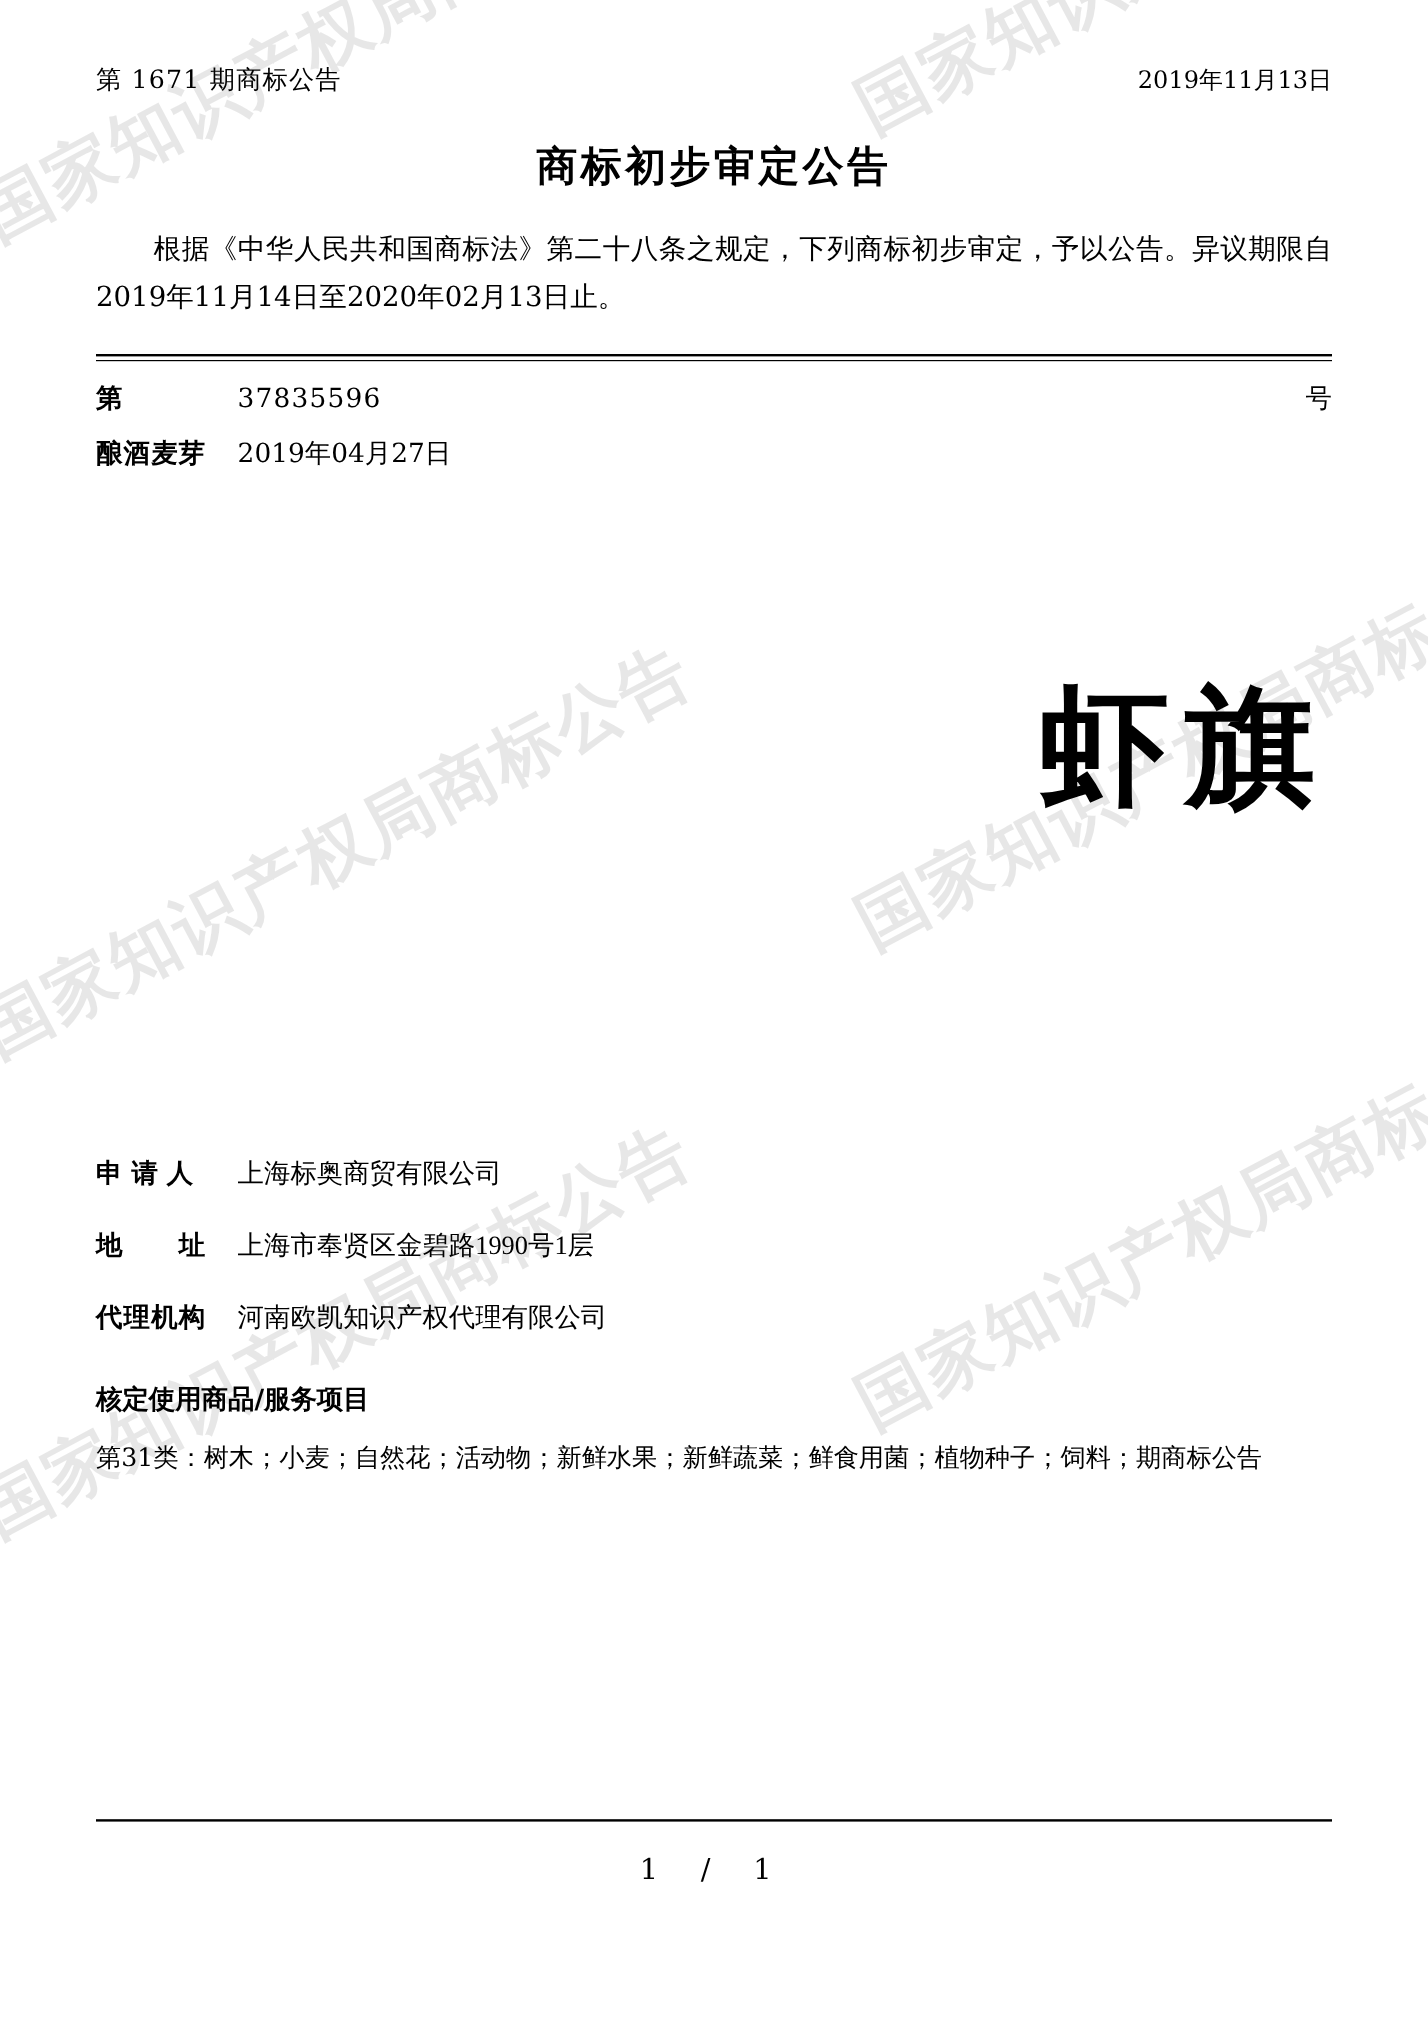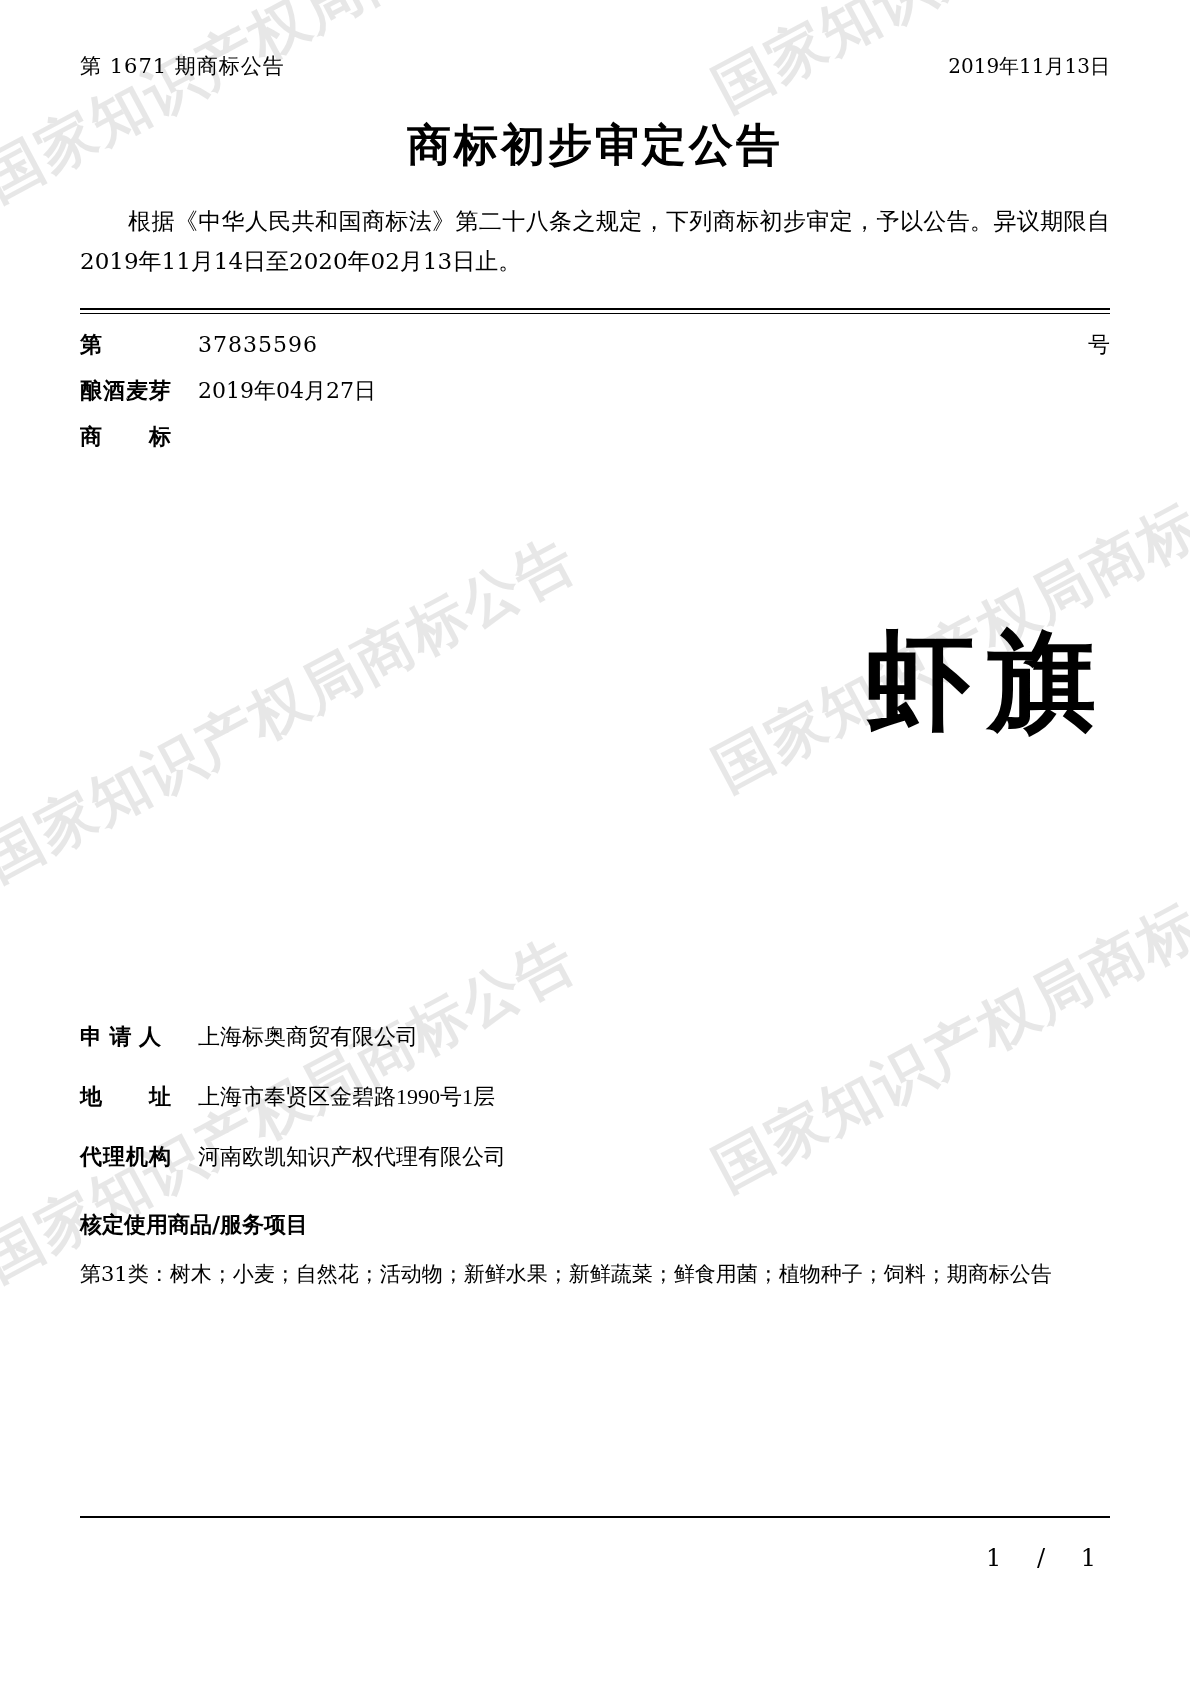--- a/index.html
+++ b/index.html
@@ -51,21 +51,21 @@
     justify-content: space-between;
     align-items: baseline;
     padding-top: 52px;
     font-size: 21px;
   }
   .header-left { letter-spacing: 1px; }
   .header-right { font-size: 20px; }
 
   .doc-title {
     text-align: center;
-    font-size: 44px;
+    font-size: 34px;
     font-weight: 700;
     margin-top: 36px;
     letter-spacing: 3px;
   }
   .intro {
     margin-top: 26px;
     font-size: 23px;
     line-height: 1.75;
     text-indent: 48px;
     text-align: justify;
@@ -132,21 +132,21 @@
     right: 80px;
     bottom: 112px;
     z-index: 2;
   }
   .footer-rule {
     border: 0;
     border-top: 2px solid #000;
     margin: 0;
   }
   .footer-pages {
-    text-align: right;
+    text-align: center;
     font-size: 24px;
     margin-top: 26px;
     letter-spacing: 14px;
   }
 </style>
 </head>
 <body>
 
 <div class="page">
 
@@ -177,24 +177,20 @@
       <div class="label">第</div>
       <div class="value sn">37835596</div>
       <div style="flex:0 0 auto; margin-left:-640px;">号</div>
     </div>
 
     <div class="field">
       <div class="label wide">酿酒麦芽</div>
       <div class="value">2019年04月27日</div>
     </div>
 
-    <div class="field">
-      <div class="label wide">商　　标</div>
-      <div class="value"></div>
-    </div>
 
     <div class="mark-area">
       <div class="mark-text">虾旗</div>
     </div>
 
     <div class="applicant-block">
       <div class="field">
         <div class="label wide">申 请 人</div>
         <div class="value">上海标奥商贸有限公司</div>
       </div>

